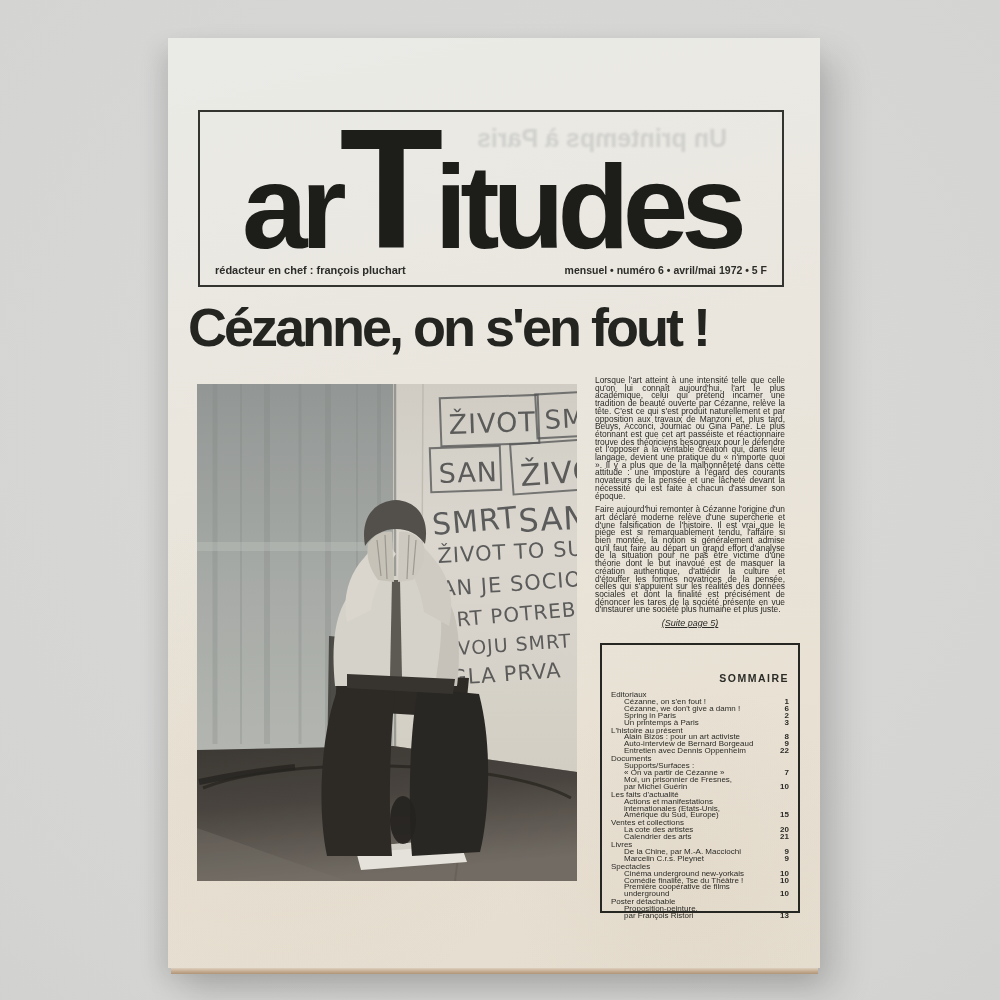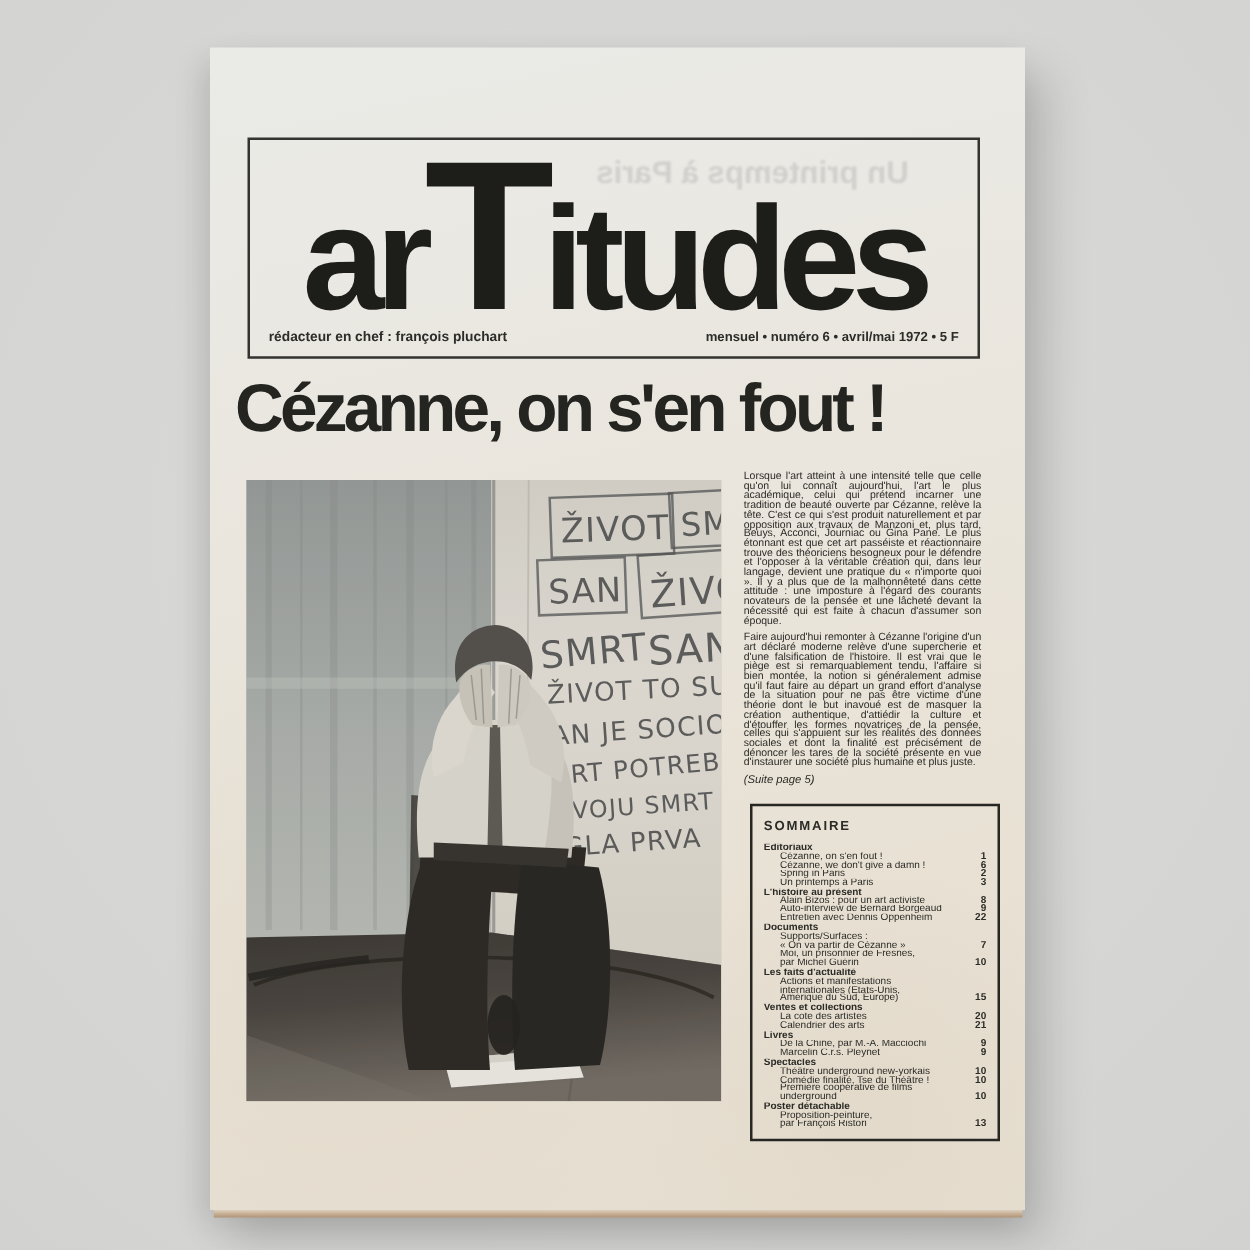--- a/index.html
+++ b/index.html
@@ -58,36 +58,36 @@
     position:absolute;left:29px;top:853px;width:380px;text-align:center;
     font-size:9.5px;font-weight:bold;color:#33332e;letter-spacing:0.1px;
   }
   
   .article{
     position:absolute;left:427px;top:339px;width:190px;color:#2a2a26;
     font-size:8.4px;line-height:7.7px;text-align:justify;letter-spacing:0px;
   }
   .article p{margin:0 0 6px 0;}
   .suite{
-    text-align:left;font-style:italic;font-size:9px;margin-top:1px;color:#2a2a26;
+    text-align:center;font-style:italic;font-size:9px;margin-top:1px;color:#2a2a26;text-decoration:underline;
   }
   
   .sommaire{
     position:absolute;left:432px;top:605px;width:178px;height:253px;
     border:2px solid #262622;padding:7px 9px 6px 9px;box-sizing:content-box;
     color:#2b2b27;
   }
   .toc-title{
-    text-align:left;font-size:10.5px;letter-spacing:1.5px;font-weight:600;
-    margin:3px 0 8px 0;color:#2b2b27;
+    text-align:right;font-size:10.5px;letter-spacing:1.5px;font-weight:600;
+    margin:20px 0 8px 0;color:#2b2b27;
   }
   .toc-row{display:flex;align-items:baseline;font-size:8px;line-height:6.9px;}
   .toc-row .lbl{flex:1 1 auto;white-space:nowrap;overflow:hidden;}
   .toc-row .pg{flex:0 0 auto;font-weight:bold;text-align:right;min-width:14px;}
-  .toc-row.section{font-weight:bold;margin-top:1px;}
+  .toc-row.section{font-weight:normal;margin-top:1px;}
   .toc-row.item .lbl{padding-left:13px;}
 </style>
 </head>
 <body>
 
 <div class="scene">
   <div class="page">
 
     <div class="masthead-box">
       <div class="show-through">Un printemps à Paris</div>
@@ -292,21 +292,21 @@
           </div>
           <div class="toc-row item">
             <span class="lbl">Marcelin C.r.s. Pleynet</span>
             <span class="pg">9</span>
           </div>
           <div class="toc-row section">
             <span class="lbl">Spectacles</span>
             <span class="pg"></span>
           </div>
           <div class="toc-row item">
-            <span class="lbl">Théâtre underground new-yorkais</span>
+            <span class="lbl">Cinéma underground new-yorkais</span>
             <span class="pg">10</span>
           </div>
           <div class="toc-row item">
             <span class="lbl">Comédie finalité, Tse du Théâtre !</span>
             <span class="pg">10</span>
           </div>
           <div class="toc-row item">
             <span class="lbl">Première coopérative de films</span>
             <span class="pg"></span>
           </div>

